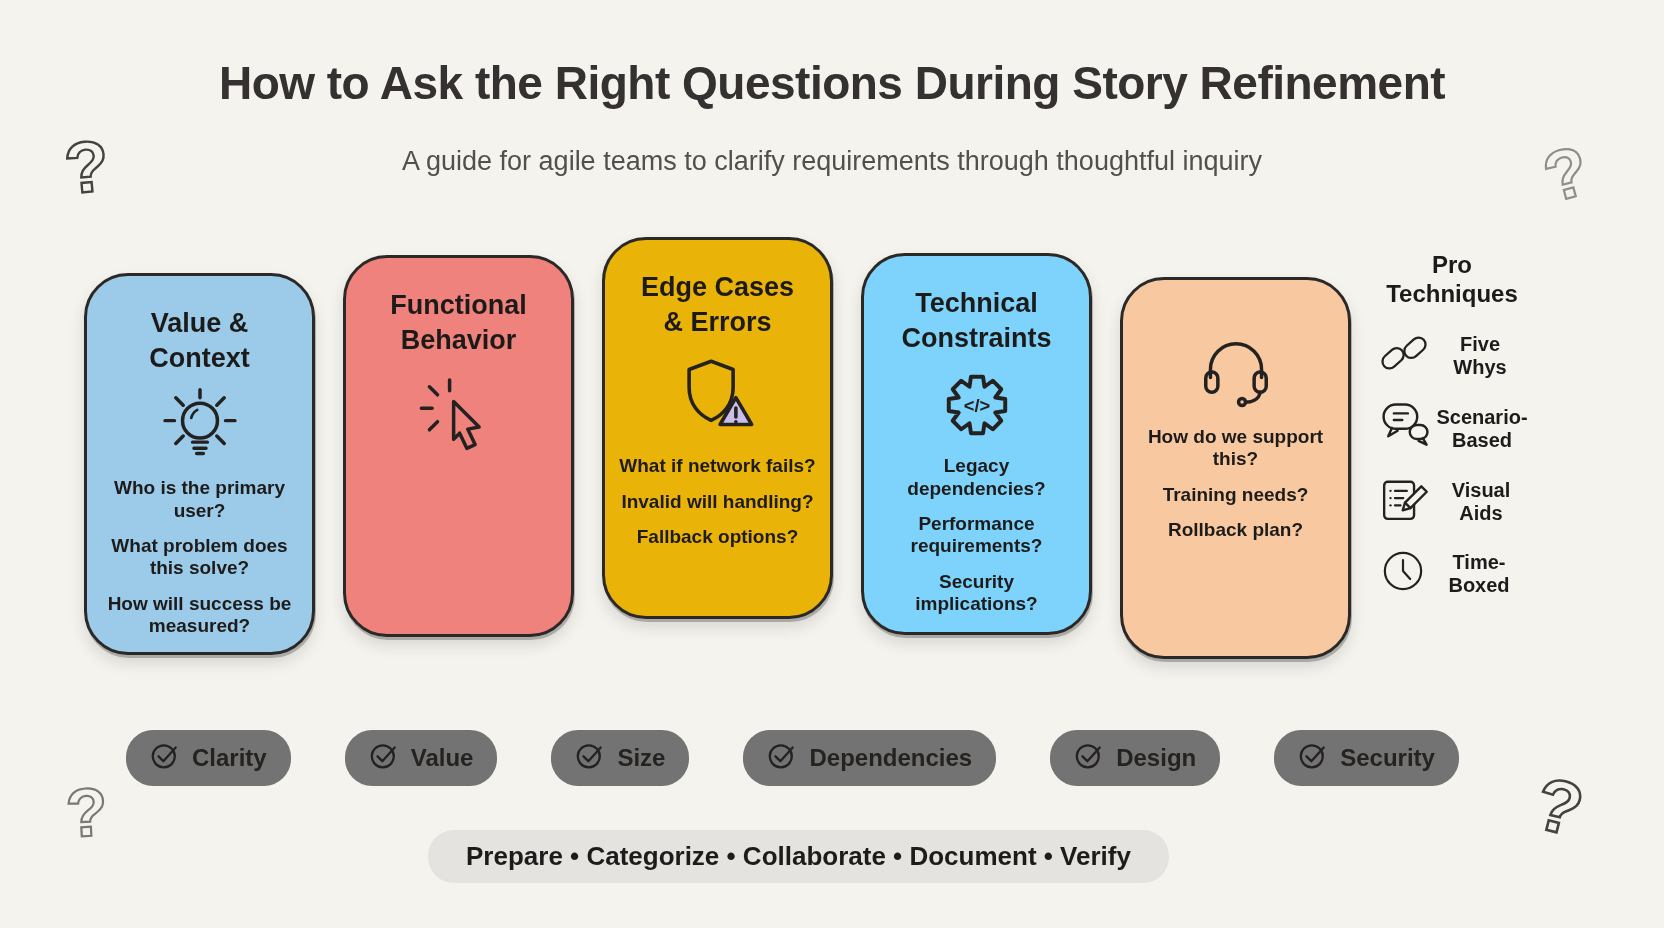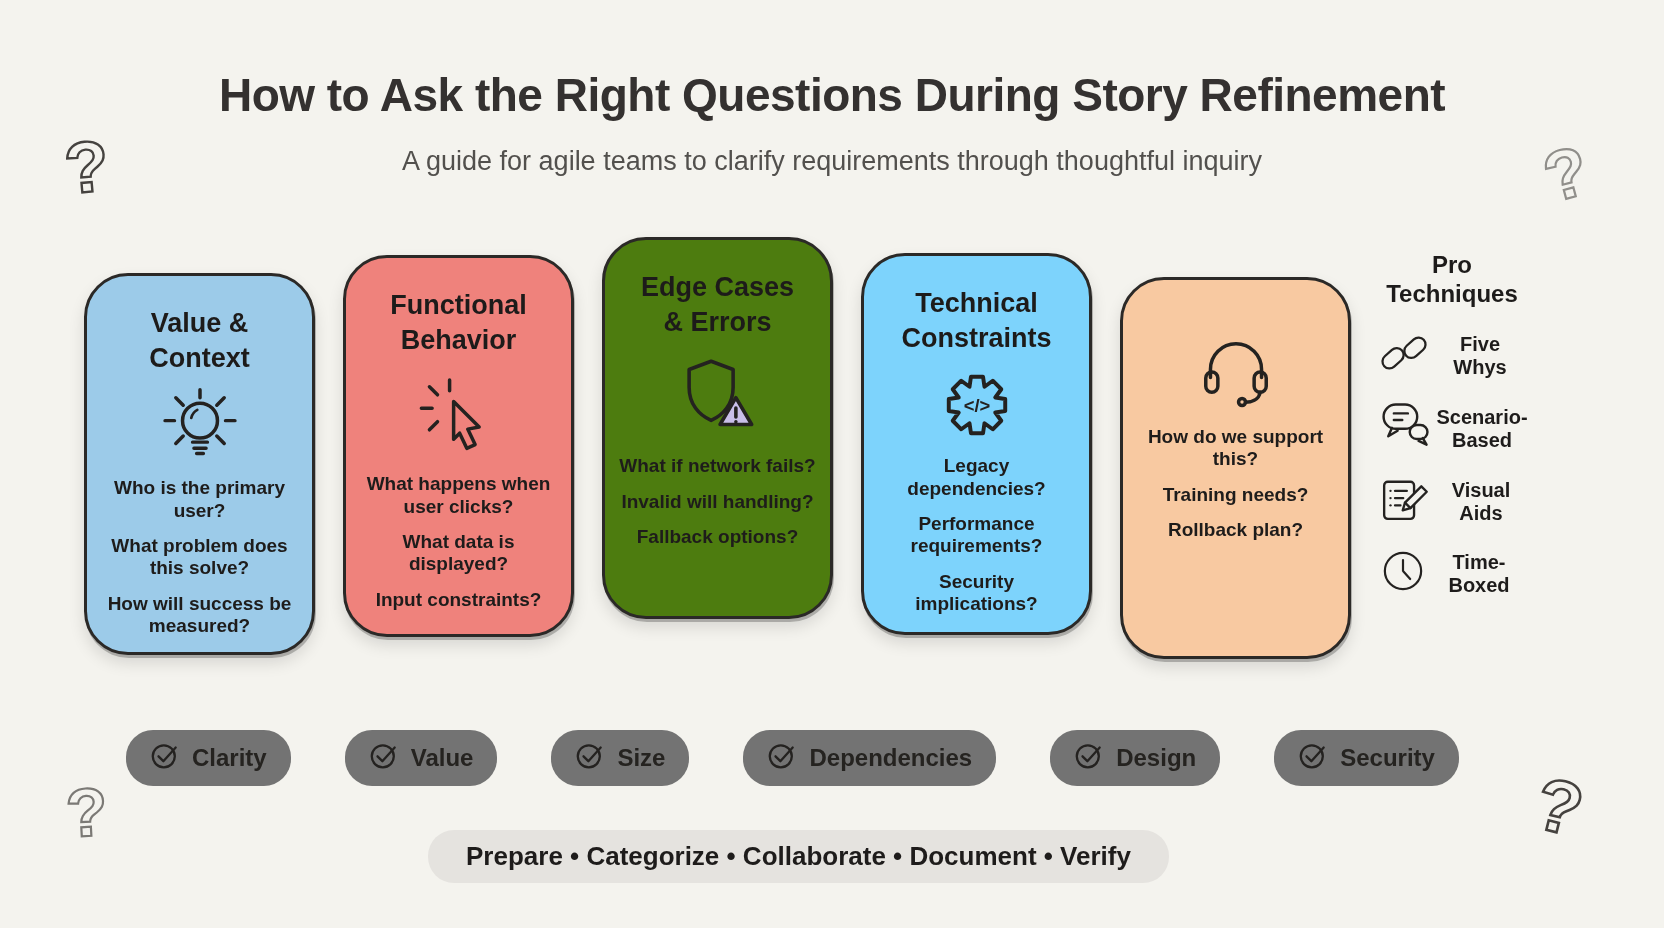--- a/index.html
+++ b/index.html
@@ -5,21 +5,21 @@
   * { margin:0; padding:0; box-sizing:border-box; }
   html,body { width:1664px; height:928px; }
   body {
     font-family:"Liberation Sans", sans-serif;
     background:#f4f3ee;
     position:relative;
     overflow:hidden;
     color:#242220;
   }
   .page-title {
-    position:absolute; top:68px; left:0; width:100%;
+    position:absolute; top:56px; left:0; width:100%;
     text-align:center; font-size:46px; font-weight:bold;
     color:#343130; letter-spacing:-0.5px;
   }
   .page-subtitle {
     position:absolute; top:146px; left:0; width:100%;
     text-align:center; font-size:27px; font-weight:normal; color:#52504d;
   }
   .cards {
     position:absolute; left:84px; top:237px;
     display:flex; gap:28px; align-items:flex-start;
@@ -130,28 +130,23 @@
 
   <div class="card" style="background: rgb(239, 130, 124);">
     <div class="card-title">Functional
 Behavior</div>
     <div class="card-icon">
       <svg class="icon" width="86" height="86" viewBox="0 0 64 64">
         <path d="M28,22 L47,41 L38.5,42.5 L44,54 L37.8,56.8 L32.5,45.5 L28,50 Z"></path>
         <path d="M25,6 v8 M10,11 l6,6 M4,27 h8 M10,43 l6,-6"></path>
       </svg>
     </div>
-    <div class="card-questions">
-      <div class="q">What happens when user clicks?</div>
-      <div class="q">What data is displayed?</div>
-      <div class="q">Input constraints?</div>
-    </div>
-  </div>
-
-  <div class="card" style="background: #4d7c0f;">
+  </div>
+
+  <div class="card" style="background: #eab308;">
     <div class="card-title">Edge Cases
 &amp; Errors</div>
     <div class="card-icon">
       <svg class="icon" width="88" height="88" viewBox="0 0 64 64">
         <path d="M27,6 L43,12 V25 C43,37 36,45 27,49 C18,45 11,37 11,25 V12 Z"></path>
         <path d="M45,32.5 L56.5,52 H33.5 Z" fill="#c9bfe9"></path>
         <path d="M45,40 v6.5"></path>
         <circle cx="45" cy="50" r="1.3" fill="#242220" stroke="none"></circle>
       </svg>
     </div>

